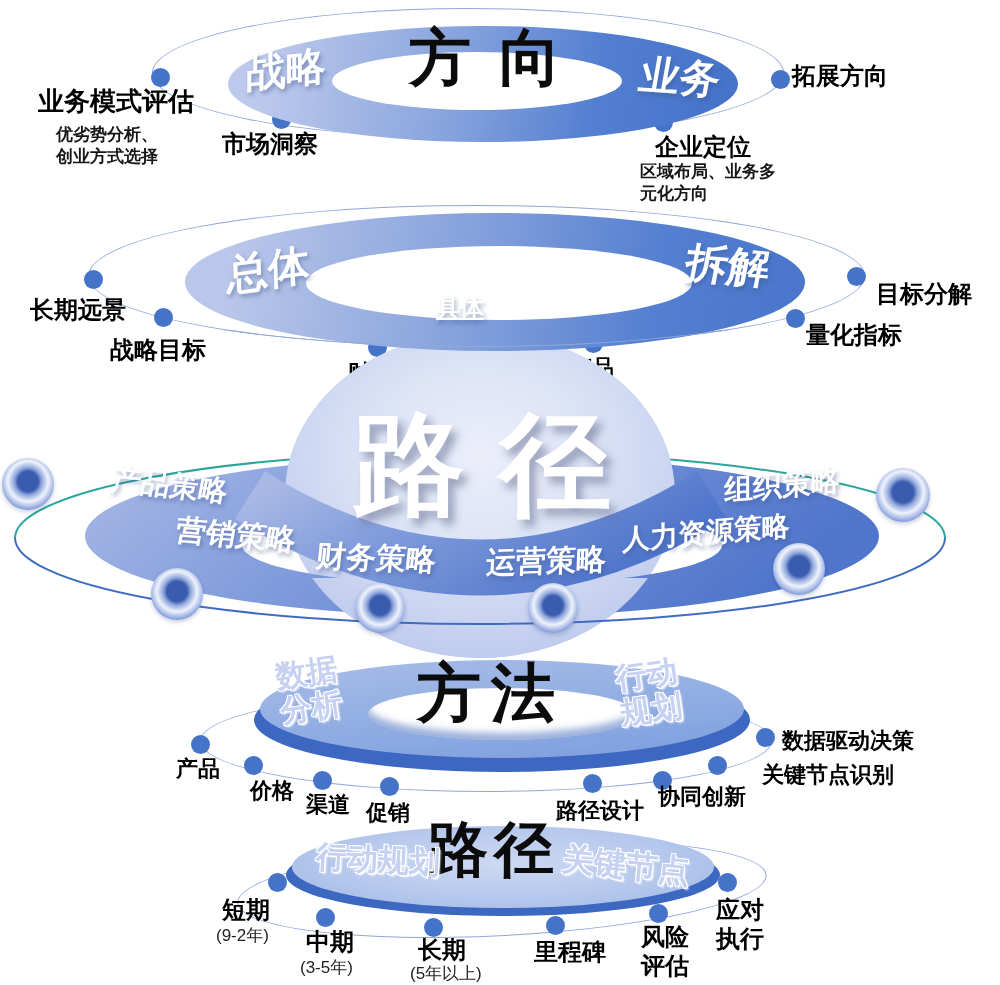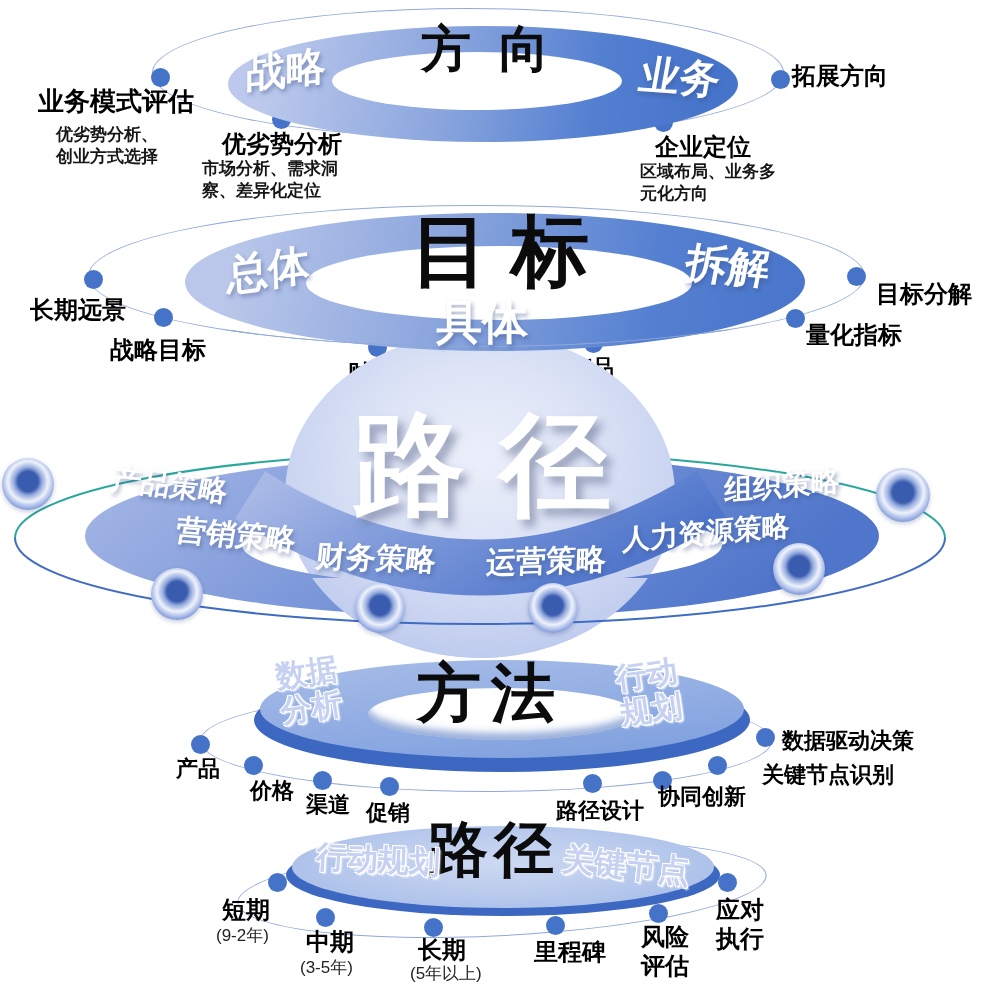--- a/index.html
+++ b/index.html
@@ -70,49 +70,46 @@
     <path d="M 15 538 A 465 86 0 0 0 945 538" fill="none" stroke="#3f6cc2" stroke-width="2"></path>
   </svg>
 
   <div class="oline" style="left:152px;top:8px;width:630px;height:128px;"></div>
   <div class="dot" style="left:151px;top:68px;"></div>
   <div class="dot" style="left:272px;top:110px;"></div>
   <div class="dot" style="left:654px;top:113px;"></div>
   <div class="dot" style="left:771px;top:70px;"></div>
   <div class="donut grad1" style="left:228px;top:26px;width:510px;height:116px;"></div>
   <div class="hole" style="left:332px;top:52px;width:290px;height:58px;"></div>
-  <div class="btitle" style="left:319px;top:16px;width:360px;font-size:50px;letter-spacing:28px;">方向</div>
+  <div class="btitle" style="left:319px;top:16px;width:360px;font-size:62px;letter-spacing:28px;">方向</div>
   <div class="bandtxt" style="left:246px;top:42px;font-size:40px;transform:rotate(-6deg) skewX(-6deg);">战略</div>
   <div class="bandtxt" style="left:640px;top:50px;font-size:40px;transform:rotate(4deg) skewX(-6deg);">业务</div>
   <div class="lbl" style="left:38px;top:86px;font-size:26px;">业务模式评估</div>
   <div class="sub" style="left:56px;top:124px;">优劣势分析、
 创业方式选择</div>
-  <div class="lbl" style="left:222px;top:130px;font-size:24px;">优劣势分析</div>
-  <div class="sub" style="left:202px;top:158px;">市场分析、需求洞
-察、差异化定位</div>
+  <div class="lbl" style="left:222px;top:130px;font-size:24px;">市场洞察</div>
   <div class="lbl" style="left:655px;top:133px;font-size:24px;">企业定位</div>
   <div class="sub" style="left:640px;top:161px;">区域布局、业务多
 元化方向</div>
   <div class="lbl" style="left:792px;top:62px;font-size:24px;">拓展方向</div>
 
   <div class="oline" style="left:88px;top:205px;width:775px;height:140px;"></div>
   <div class="dot" style="left:84px;top:270px;"></div>
   <div class="dot" style="left:154px;top:308px;"></div>
   <div class="dot" style="left:847px;top:267px;"></div>
   <div class="dot" style="left:786px;top:309px;"></div>
   <div class="donut grad2" style="left:185px;top:213px;width:620px;height:138px;"></div>
   <div class="hole" style="left:306px;top:246px;width:386px;height:74px;"></div>
   <div class="frontarc" style="left:88px;top:205px;width:775px;height:140px;"></div>
   <div class="dot z3" style="left:368px;top:338px;"></div>
   <div class="dot z3" style="left:479px;top:336px;"></div>
   <div class="dot z3" style="left:584px;top:334px;"></div>
-  <div class="btitle" style="left:331px;top:200px;width:360px;font-size:78px;letter-spacing:22px;">目标</div>
   <div class="bandtxt" style="left:226px;top:242px;font-size:42px;transform:rotate(-8deg) skewX(-6deg);">总体</div>
   <div class="bandtxt" style="left:686px;top:238px;font-size:42px;transform:rotate(5deg) skewX(-6deg);">拆解</div>
-  <div class="bandtxt" style="left:436px;top:292px;font-size:46px;">具体</div>
+  <div class="bandtxt" style="left:436px;top:292px;font-size:24px;text-decoration:underline;">具体</div>
   <div class="lbl" style="left:30px;top:296px;font-size:24px;">长期远景</div>
   <div class="lbl" style="left:110px;top:336px;font-size:24px;">战略目标</div>
   <div class="lbl" style="left:876px;top:280px;font-size:24px;">目标分解</div>
   <div class="lbl" style="left:806px;top:321px;font-size:24px;">量化指标</div>
   <div class="lbl z3" style="left:348px;top:360px;font-size:22px;">财务</div>
   <div class="lbl z3" style="left:466px;top:358px;font-size:22px;">市场</div>
   <div class="lbl z3" style="left:570px;top:355px;font-size:22px;">产品</div>
 
   <div class="spheretitle" style="left:279px;top:390px;width:440px;font-size:112px;letter-spacing:34px;">路径</div>
   <div class="bandtxt" style="left:112px;top:466px;font-size:29px;transform:rotate(6deg) skewX(-5deg);">产品策略</div>

